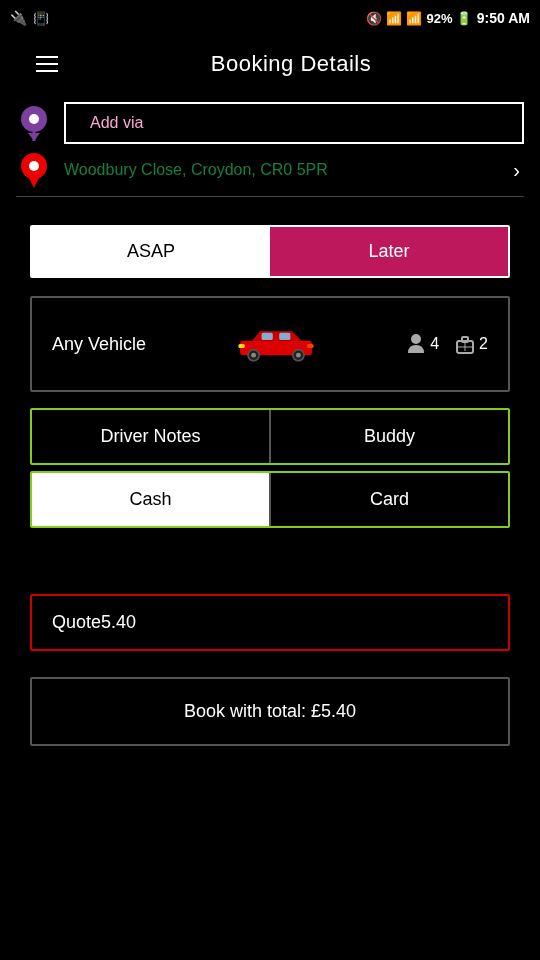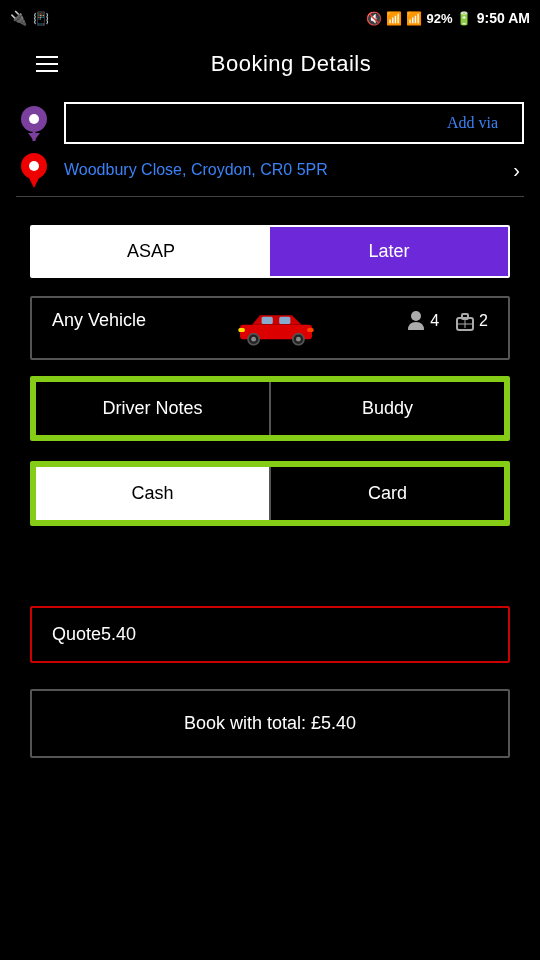--- a/index.html
+++ b/index.html
@@ -94,42 +94,41 @@
       width: 36px;
       height: 36px;
       display: flex;
       align-items: center;
       justify-content: center;
       flex-shrink: 0;
     }
 
     .add-via-btn {
       background: #000;
-      color: #3b82f6;
+      color: #f9a8d4;
       border: 2px solid #fff;
       padding: 10px 24px;
       font-size: 16px;
       cursor: pointer;
       flex: 1;
-      text-align: right;
-      font-family: Liberation Serif, serif;
+      text-align: left;
     }
 
     .destination-row {
       display: flex;
       align-items: center;
       gap: 12px;
       border-bottom: 1px solid #444;
       padding-bottom: 8px;
     }
 
     .destination-text {
       flex: 1;
       font-size: 16px;
-      color: #3b82f6;
+      color: #15803d;
       line-height: 1.3;
     }
 
     .chevron-right {
       color: #fff;
       font-size: 20px;
       margin-right: 4px;
     }
 
     
@@ -154,34 +153,34 @@
       border: none;
       outline: none;
     }
 
     .toggle-btn.active {
       background: #fff;
       color: #000;
     }
 
     .toggle-btn.inactive {
-      background: #6d28d9;
+      background: #be185d;
       color: #fff;
     }
 
     
     .vehicle-section {
       padding: 8px 30px;
     }
 
     .vehicle-card {
       border: 2px solid #555;
-      padding: 12px 20px;
-      display: flex;
-      align-items: flex-start;
+      padding: 28px 20px;
+      display: flex;
+      align-items: center;
       gap: 12px;
       border-radius: 2px;
     }
 
     .vehicle-name {
       font-size: 18px;
       flex-shrink: 0;
     }
 
     .vehicle-car-icon {
@@ -211,22 +210,22 @@
     
     .action-section {
       padding: 8px 30px;
       display: flex;
       flex-direction: column;
       gap: 0;
     }
 
     .action-row {
       display: flex;
-      border: 6px solid #84cc16;
-      margin-bottom: 20px;
+      border: 2px solid #84cc16;
+      margin-bottom: 6px;
       border-radius: 2px;
       overflow: hidden;
     }
 
     .action-btn {
       flex: 1;
       padding: 16px 0;
       font-size: 18px;
       text-align: center;
       cursor: pointer;

